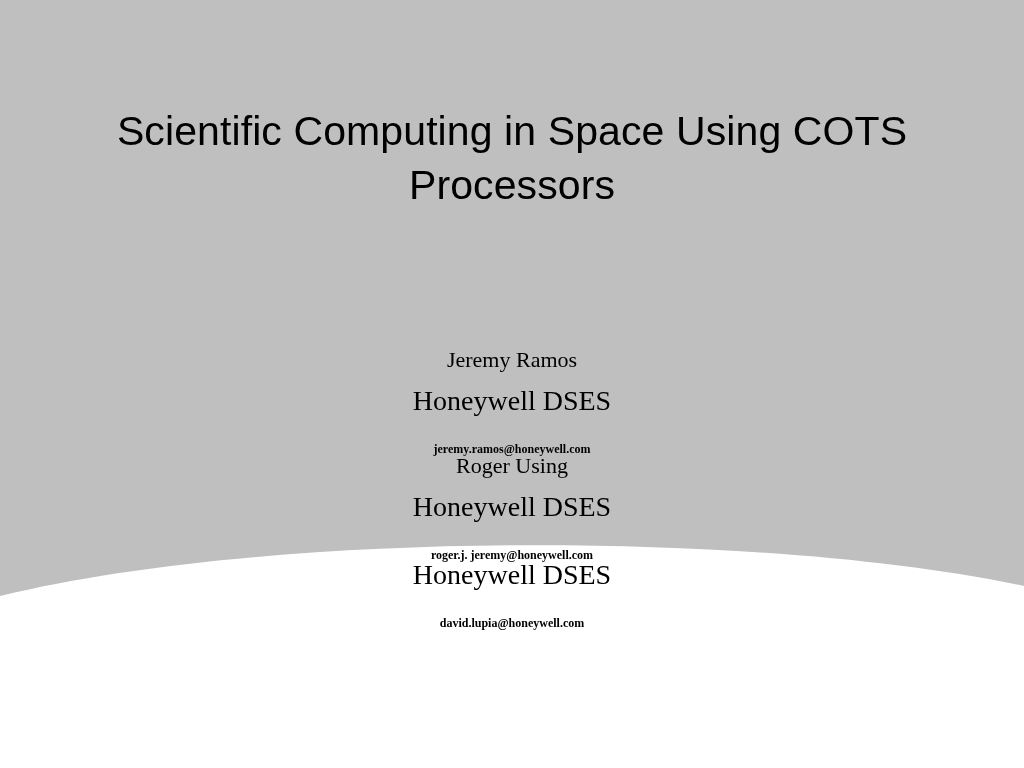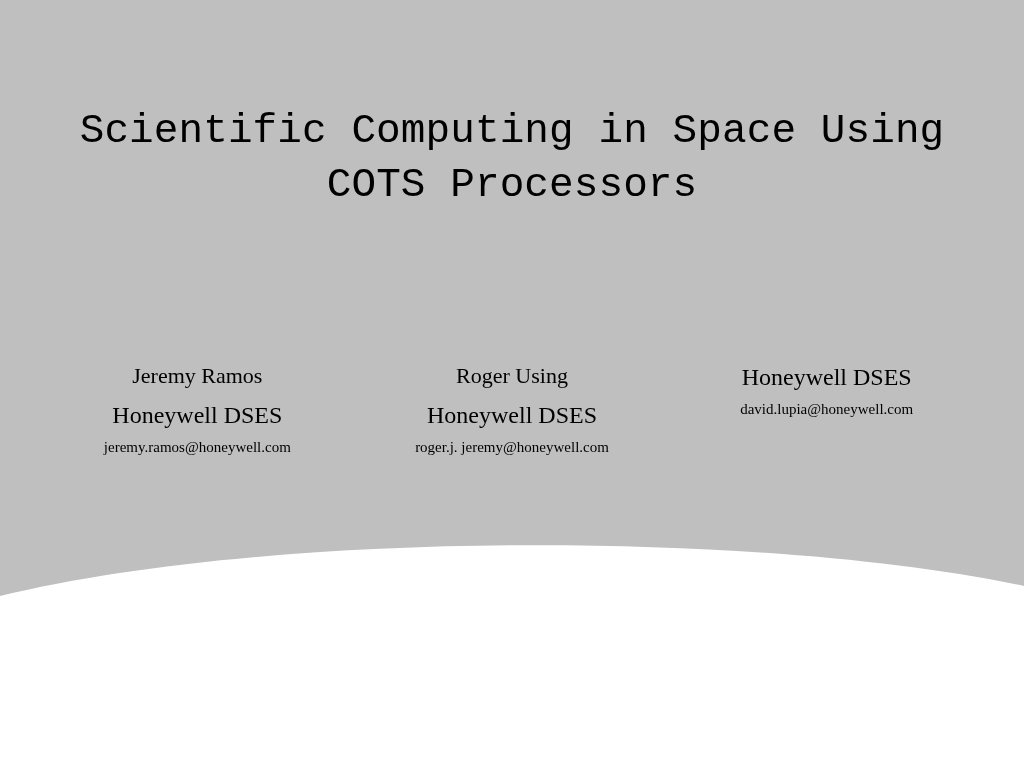--- a/index.html
+++ b/index.html
@@ -43,55 +43,56 @@
 
   .title {
     position: absolute;
     left: 62px;
     top: 104px;
     width: 900px;
     text-align: center;
     font-size: 41px;
     line-height: 1.32;
     color: #000000;
-    font-family: Liberation Mono, monospace;
+    font-family: Liberation Sans, sans-serif;
     letter-spacing: 0.1px;
   }
 
   .authors {
     position: absolute;
     left: 40px;
-    top: 365px;
+    top: 349px;
     width: 944px;
     display: flex;
-    flex-direction: row;
+    flex-direction: column;
     justify-content: space-between;
   }
 
   .author {
     flex: 1 1 0;
     text-align: center;
     color: #000000;
   }
 
   .author .name {
     font-size: 22px;
     line-height: 1.0;
     margin-bottom: 16px;
   }
 
   .author .org {
-    font-size: 24px;
+    font-size: 28px;
     line-height: 1.0;
-    margin-bottom: 13px;
+    margin-bottom: 28px;
   }
 
   .author .email {
-    font-size: 15px;
+    font-size: 12px;
     line-height: 1.0;
+    font-weight: bold;
   }
 </style>
 </head>
 <body>
 
 <div class="slide">
 
   <div class="grey-panel">
     <svg width="1024" height="600" viewBox="0 0 1024 600" xmlns="http://www.w3.org/2000/svg">
       <path d="M0,0 L1024,0 L1024,586 C760,530 270,530 0,596 Z" fill="#bfbfbf"></path>

